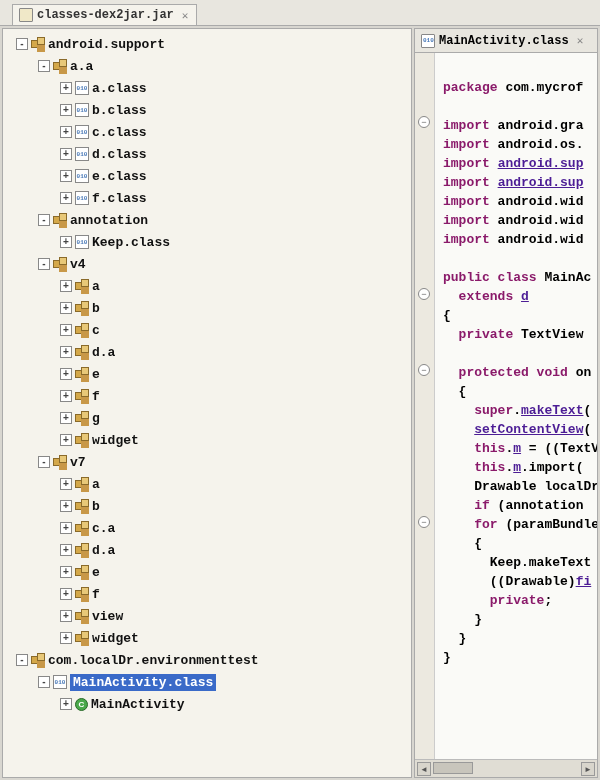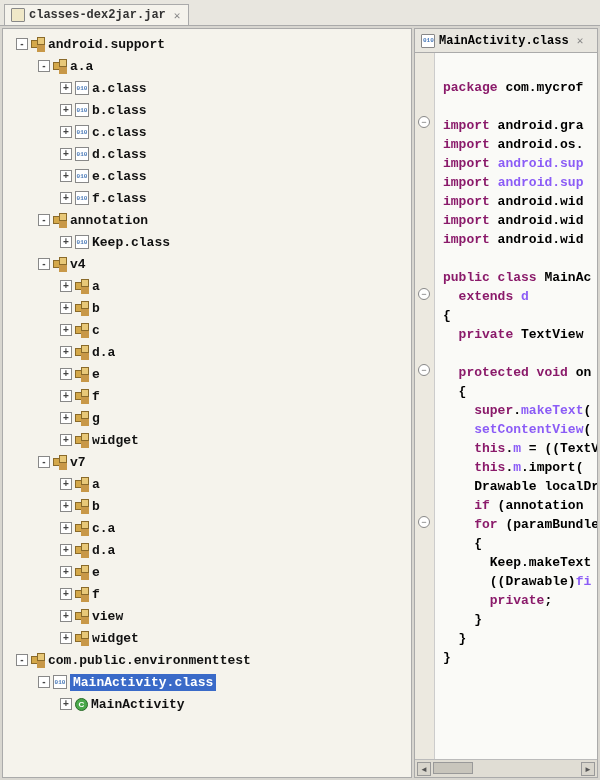--- a/index.html
+++ b/index.html
@@ -10,21 +10,21 @@
     background: #d8d6d0;
     overflow: hidden;
     color: #000;
   }
   .tab-bar {
     height: 26px;
     background: #e8e6df;
     border-bottom: 1px solid #aaa;
     display: flex;
     align-items: flex-end;
-    padding-left: 4px;
+    padding-left: 12px;
   }
   .tab {
     background: #f5f3ec;
     border: 1px solid #aaa;
     border-bottom: none;
     padding: 3px 8px 3px 6px;
     display: flex;
     align-items: center;
     gap: 4px;
     font-size: 12px;
@@ -196,21 +196,21 @@
   }
   .code {
     margin-left: 22px;
     font-family: "Courier New", monospace;
     font-size: 13px;
     line-height: 19px;
     font-weight: bold;
     white-space: pre;
   }
   .kw { color: #8a1a6a; }
-  .underline { color: #8b5cf6; }
+  .underline { text-decoration: underline; color: #4c1d95; }
   .scrollbar-h {
     height: 18px;
     background: #e0ddd4;
     border-top: 1px solid #bbb;
     position: relative;
   }
   .scrollbar-h .thumb {
     position: absolute;
     left: 18px; top: 2px;
     width: 40px; height: 12px;
@@ -410,21 +410,21 @@
         <div class="node">
           <span class="indent" style="width: 52px;"></span>
           <span class="expander">+</span>
           <span class="pkg-icon"></span>
           <span class="label">widget</span>
         </div>
         <div class="node">
           <span class="indent" style="width: 8px;"></span>
           <span class="expander">-</span>
           <span class="pkg-icon"></span>
-          <span class="label">com.public.environmenttest</span>
+          <span class="label">com.localDr.environmenttest</span>
         </div>
         <div class="node selected">
           <span class="indent" style="width: 30px;"></span>
           <span class="expander">-</span>
           <span class="class-icon"></span>
           <span class="label">MainActivity.class</span>
         </div>
         <div class="node">
           <span class="indent" style="width: 52px;"></span>
           <span class="expander">+</span>

